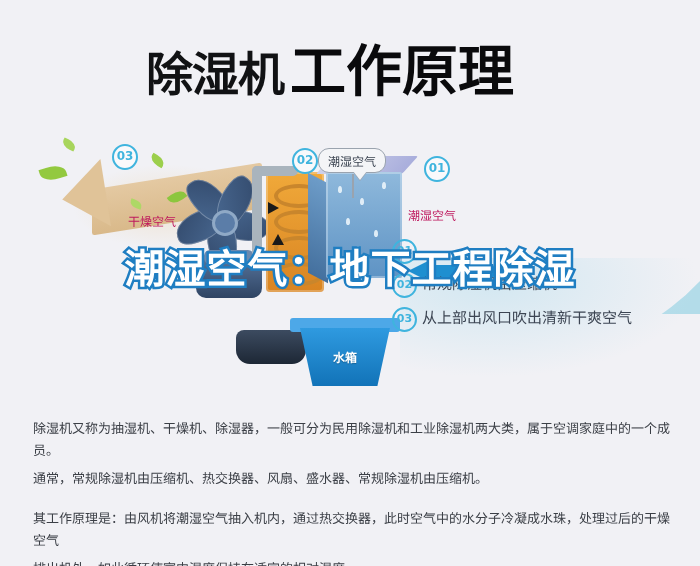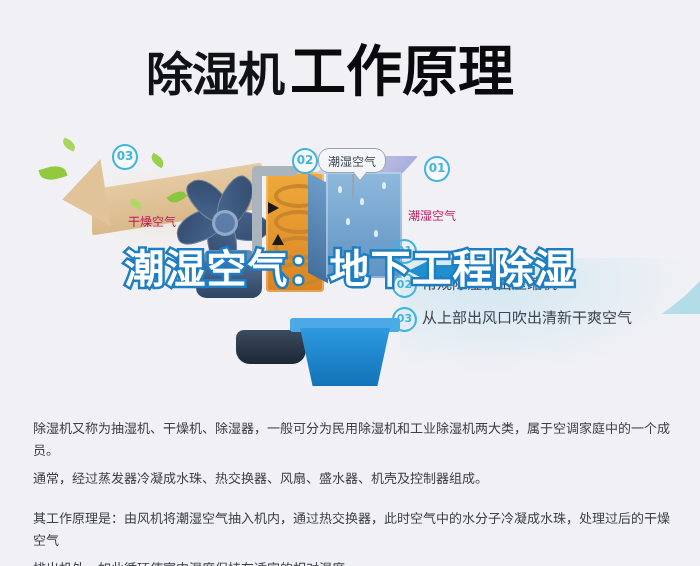--- a/index.html
+++ b/index.html
@@ -348,20 +348,21 @@
 
     <div class="inarrow">
       <div class="shaft"></div>
       <div class="tip"></div>
     </div>
 
     <div class="base"></div>
     <div class="tank">
       <div class="lip"></div>
       <div class="body"></div>
+      <div class="label">水箱</div>
     </div>
 
   </div>
 
   <div class="steps">
     <div class="step">
       <div class="num">01</div>
     </div>
     <div class="step">
       <div class="num">02</div>
@@ -372,19 +373,19 @@
       <div class="txt">从上部出风口吹出清新干爽空气</div>
     </div>
   </div>
 
   <div class="overlay">
     <span class="ln l1">潮湿空气：地下工程除湿</span>
   </div>
 
   <div class="copy">
     <p>除湿机又称为抽湿机、干燥机、除湿器，一般可分为民用除湿机和工业除湿机两大类，属于空调家庭中的一个成员。</p>
-    <p>通常，经过蒸发器冷凝成水珠、热交换器、风扇、盛水器、机壳及控制器组成。</p>
+    <p>通常，常规除湿机由压缩机、热交换器、风扇、盛水器、常规除湿机由压缩机。</p>
     <div class="gap"></div>
     <p>其工作原理是：由风机将潮湿空气抽入机内，通过热交换器，此时空气中的水分子冷凝成水珠，处理过后的干燥空气</p>
     <p>排出机外，如此循环使室内湿度保持在适宜的相对湿度。</p>
   </div>
 
 </div>
 
 </body></html>

